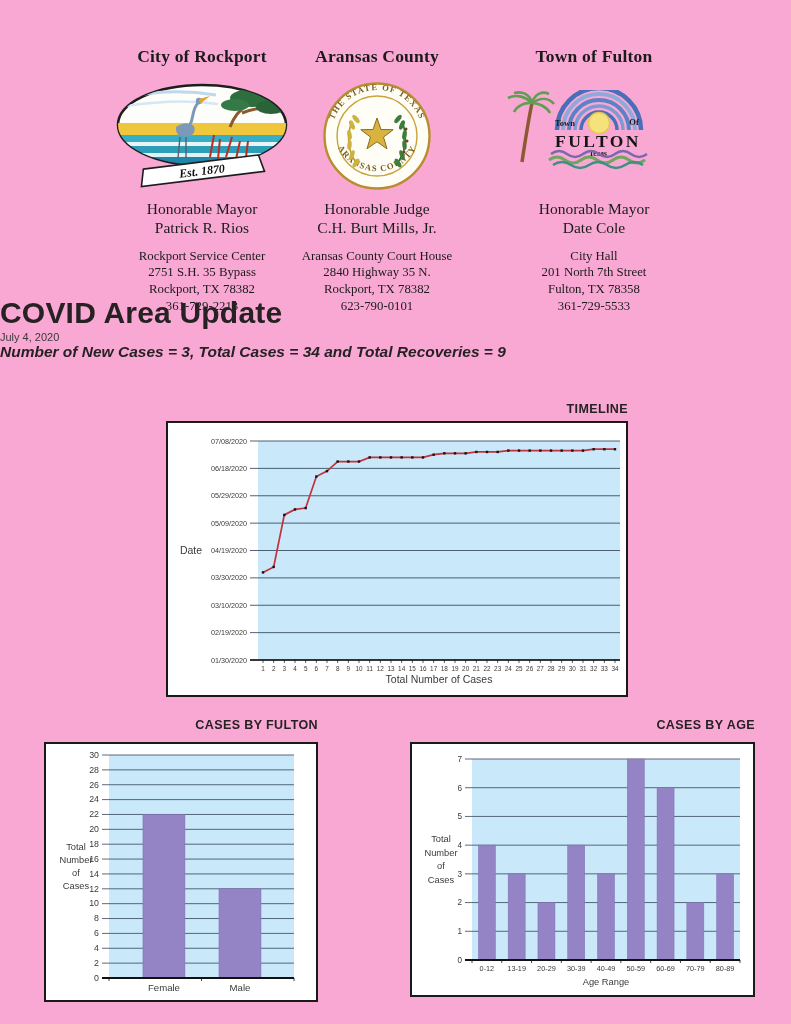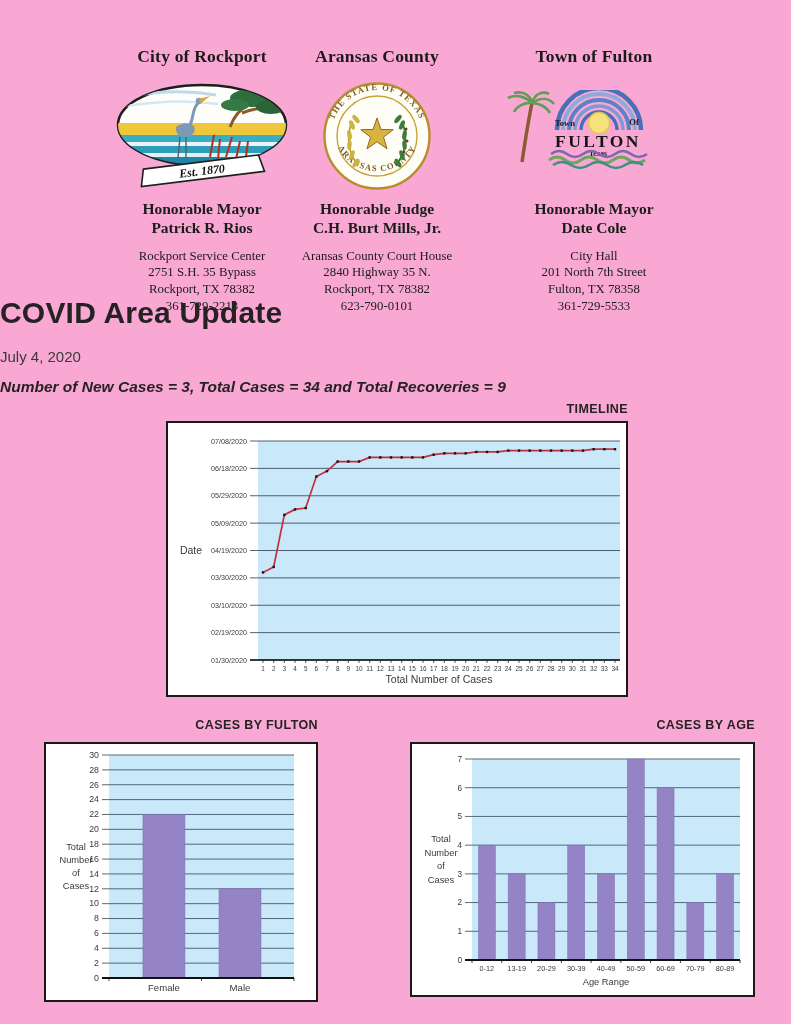--- a/index.html
+++ b/index.html
@@ -2,27 +2,27 @@
 <html><head>
 <meta charset="utf-8">
 <style>
   *{margin:0;padding:0;box-sizing:border-box}
   html,body{background:#ffffff}
   body{width:791px;height:1024px;font-family:"Liberation Serif",serif;color:#1b1b1b;position:relative}
   .page{position:relative;width:791px;height:1024px;background:#f9a8d4;overflow:hidden}
   .org-col{position:absolute;top:46px;text-align:center}
   .org-title{font-size:17.5px;font-weight:bold;letter-spacing:.2px}
   .logo-box{height:126px;display:flex;align-items:center;justify-content:center;margin-top:6px}
-  .official div{font-weight:bold;font-size:15.5px;line-height:1.25}
+  .official div{font-weight:normal;font-size:15.5px;line-height:1.25}
   .addr div{font-size:12.8px;line-height:1.3}
   .addr{margin-top:10px}
   .title-block{position:absolute;top:296px;left:0;width:100%;text-align:left;font-family:Liberation Sans, sans-serif;color:#262224}
   .main-title{font-size:30px;font-weight:bold;letter-spacing:.2px}
-  .report-date{font-size:15px;margin-top:18px;color:#3a3a3a}
-  .summary{font-size:15.5px;font-weight:bold;font-style:italic;margin-top:13px;color:#262224}
+  .report-date{font-size:11px;margin-top:1px;color:#3a3a3a}
+  .summary{font-size:15.5px;font-weight:bold;font-style:italic;color:#262224}
   .chart-title{position:absolute;font-family:"Liberation Sans",sans-serif;font-weight:bold;font-size:12.5px;text-align:right;letter-spacing:.4px;color:#262224}
   .frame{position:absolute;border:2px solid #1a1a1a;background:#fff;line-height:0}
   svg text{font-family:"Liberation Sans",sans-serif}
   .logo-serif, .logo-serif text{font-family:"Liberation Serif",serif}
 </style>
 </head>
 <body>
 
 <div class="page">
 

